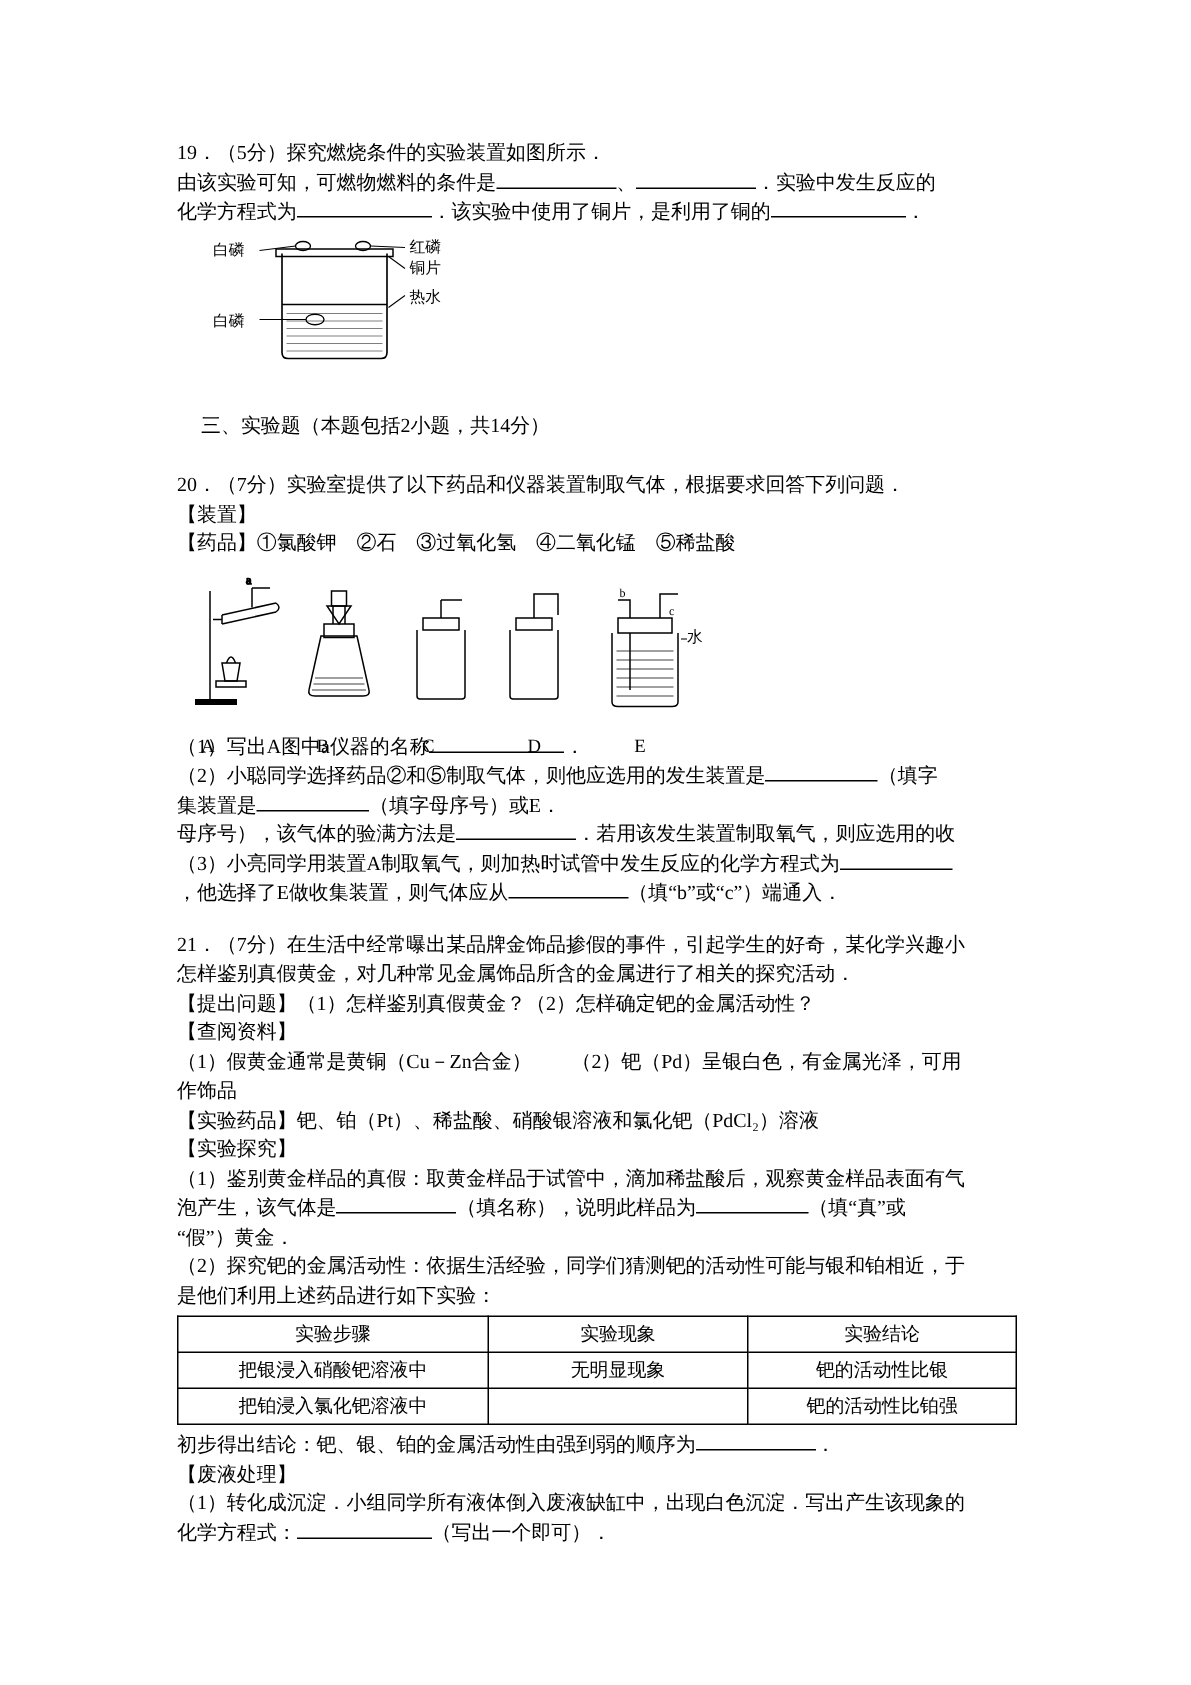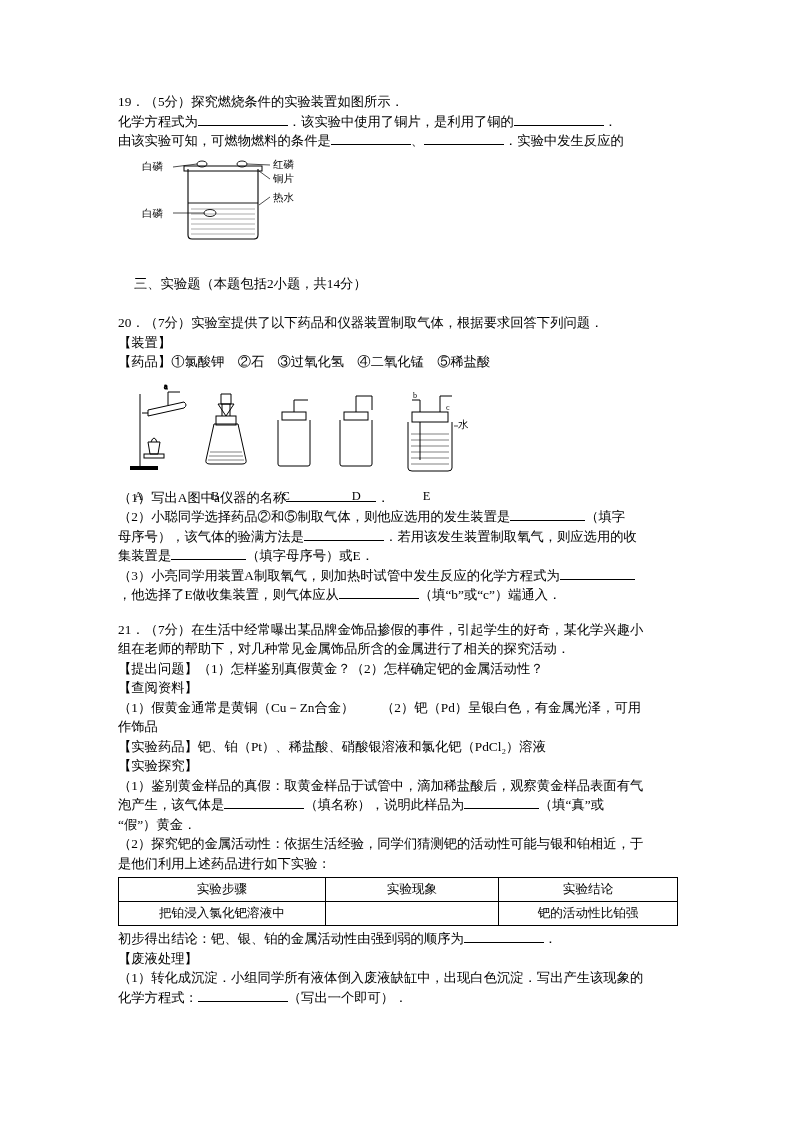--- a/index.html
+++ b/index.html
@@ -84,24 +84,24 @@
 </style>
 </head>
 <body>
 
 <div class="page">
   <div class="content">
 
     <div>
       <p class="q">19．（5分）探究燃烧条件的实验装置如图所示．</p>
       <p class="q">
+        <span>由该实验可知，可燃物燃料的条件是</span><span class="blank b80"></span><span>、</span><span class="blank b80"></span><span>．实验中发生反应的</span>
+      </p>
+      <p class="q">
         <span>化学方程式为</span><span class="blank b90"></span><span>．该实验中使用了铜片，是利用了铜的</span><span class="blank b90"></span><span>．</span>
-      </p>
-      <p class="q">
-        <span>由该实验可知，可燃物燃料的条件是</span><span class="blank b80"></span><span>、</span><span class="blank b80"></span><span>．实验中发生反应的</span>
       </p>
 
       <div class="fig1">
         <svg width="260" height="86" viewBox="0 0 260 86" xmlns="http://www.w3.org/2000/svg">
 
           <path d="M70 12 L70 78 Q70 82 74 82 L136 82 Q140 82 140 78 L140 12" fill="none" stroke="#000" stroke-width="1.1"></path>
 
           <line x1="70" y1="46" x2="140" y2="46" stroke="#000" stroke-width="0.9"></line>
           <g stroke="#000" stroke-width="0.4" opacity="0.85">
             <line x1="73" y1="52" x2="137" y2="52"></line>
@@ -213,38 +213,38 @@
         </div>
       </div>
 
       <p class="q">
         <span>（1）写出A图中a仪器的名称</span><span class="blank b90"></span><span>．</span>
       </p>
       <p class="q">
         <span>（2）小聪同学选择药品②和⑤制取气体，则他应选用的发生装置是</span><span class="blank b75"></span><span>（填字</span>
       </p>
       <p class="q">
+        <span>集装置是</span><span class="blank b75"></span><span>（填字母序号）或E．</span>
+      </p>
+      <p class="q">
         <span>母序号），该气体的验满方法是</span><span class="blank b80"></span><span>．若用该发生装置制取氧气，则应选用的收</span>
-      </p>
-      <p class="q">
-        <span>集装置是</span><span class="blank b75"></span><span>（填字母序号）或E．</span>
       </p>
       <p class="q">
         <span>（3）小亮同学用装置A制取氧气，则加热时试管中发生反应的化学方程式为</span><span class="blank b75"></span>
       </p>
       <p class="q">
         <span>，他选择了E做收集装置，则气体应从</span><span class="blank b80"></span><span>（填“b”或“c”）端通入．</span>
       </p>
     </div>
 
     <div class="gap-m"></div>
 
     <div>
       <p class="q">21．（7分）在生活中经常曝出某品牌金饰品掺假的事件，引起学生的好奇，某化学兴趣小</p>
-      <p class="q">组在老师的帮助下，对几种常见金属饰品所含的金属进行了相关的探究活动．</p>
+      <p class="q">怎样鉴别真假黄金，对几种常见金属饰品所含的金属进行了相关的探究活动．</p>
       <p class="q">【提出问题】（1）怎样鉴别真假黄金？（2）怎样确定钯的金属活动性？</p>
       <p class="q">【查阅资料】</p>
       <p class="q">（1）假黄金通常是黄铜（Cu－Zn合金）　　（2）钯（Pd）呈银白色，有金属光泽，可用</p>
       <p class="q">作饰品</p>
       <p class="q">【实验药品】钯、铂（Pt）、稀盐酸、硝酸银溶液和氯化钯（PdCl₂）溶液</p>
       <p class="q">【实验探究】</p>
       <p class="q">（1）鉴别黄金样品的真假：取黄金样品于试管中，滴加稀盐酸后，观察黄金样品表面有气</p>
       <p class="q">
         <span>泡产生，该气体是</span><span class="blank b80"></span><span>（填名称），说明此样品为</span><span class="blank b75"></span><span>（填“真”或</span>
       </p>
@@ -253,20 +253,25 @@
       <p class="q">是他们利用上述药品进行如下实验：</p>
 
       <table class="exp">
         <tbody>
             <tr>
           <td class="col1">实验步骤</td>
           <td class="col2">实验现象</td>
           <td class="col3">实验结论</td>
         </tr>
         <tr>
+          <td>把银浸入硝酸钯溶液中</td>
+          <td>无明显现象</td>
+          <td>钯的活动性比银</td>
+        </tr>
+        <tr>
           <td>把铂浸入氯化钯溶液中</td>
           <td></td>
           <td>钯的活动性比铂强</td>
         </tr>
       </tbody>
         </table>
 
       <p class="q">
         <span>初步得出结论：钯、银、铂的金属活动性由强到弱的顺序为</span><span class="blank b80"></span><span>．</span>
       </p>

